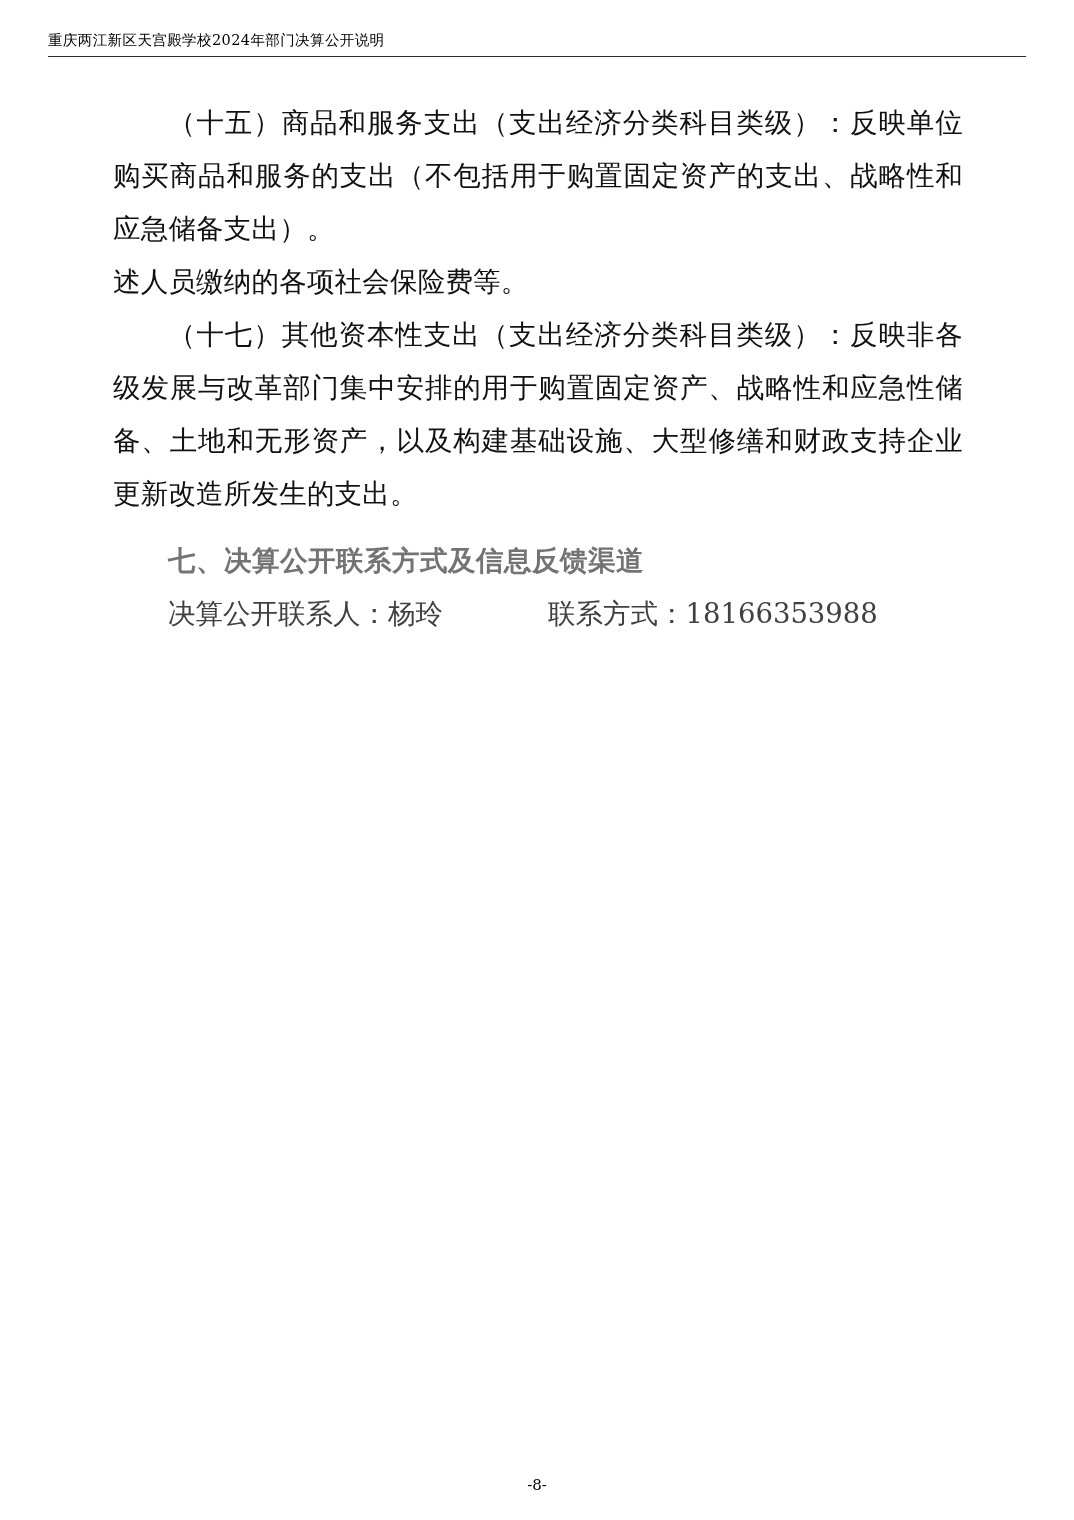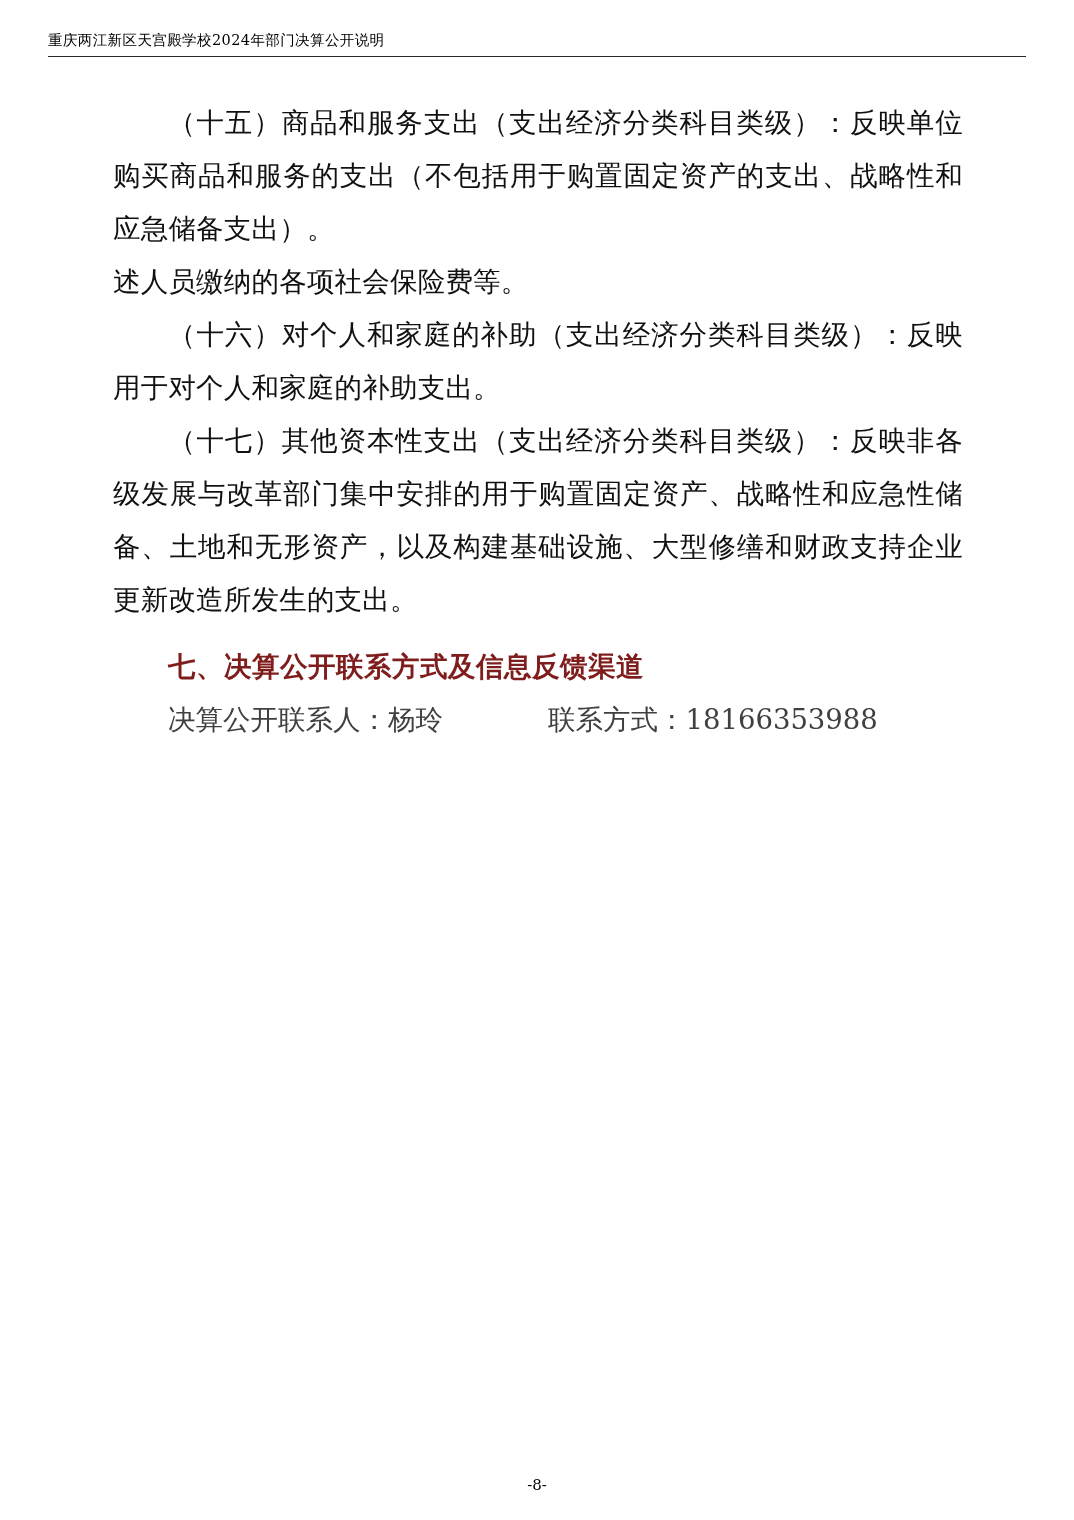--- a/index.html
+++ b/index.html
@@ -65,21 +65,21 @@
   p.body.indent {
     text-indent: 2em;
   }
   h2.section {
     margin: 14px 0 0 0;
     font-family: "DejaVu Sans", "Liberation Sans", sans-serif;
     font-size: 27.5px;
     font-weight: bold;
     line-height: 53px;
     text-indent: 2em;
-    color: #7f1d1d;
+    color: #737373;
     letter-spacing: 0.5px;
   }
   .contact-line {
     margin: 0;
     font-family: "DejaVu Serif", "Liberation Serif", serif;
     font-size: 27.5px;
     line-height: 53px;
     text-indent: 2em;
     color: #404040;
     white-space: pre;
@@ -104,21 +104,20 @@
 <div class="page">
 
   <div class="header">
     <div class="header-text">重庆两江新区天宫殿学校2024年部门决算公开说明</div>
     <div class="header-rule"></div>
   </div>
 
   <div class="content">
     <p class="body indent">（十五）商品和服务支出（支出经济分类科目类级）：反映单位购买商品和服务的支出（不包括用于购置固定资产的支出、战略性和应急储备支出）。</p>
     <p class="body">述人员缴纳的各项社会保险费等。</p>
-    <p class="body indent">（十六）对个人和家庭的补助（支出经济分类科目类级）：反映用于对个人和家庭的补助支出。</p>
     <p class="body indent">（十七）其他资本性支出（支出经济分类科目类级）：反映非各级发展与改革部门集中安排的用于购置固定资产、战略性和应急性储备、土地和无形资产，以及构建基础设施、大型修缮和财政支持企业更新改造所发生的支出。</p>
     <h2 class="section">七、决算公开联系方式及信息反馈渠道</h2>
     <p class="contact-line">决算公开联系人：杨玲            联系方式：18166353988</p>
   </div>
 
   <div class="footer">
     <span class="footer-text">-8-</span>
   </div>
 
 </div>

